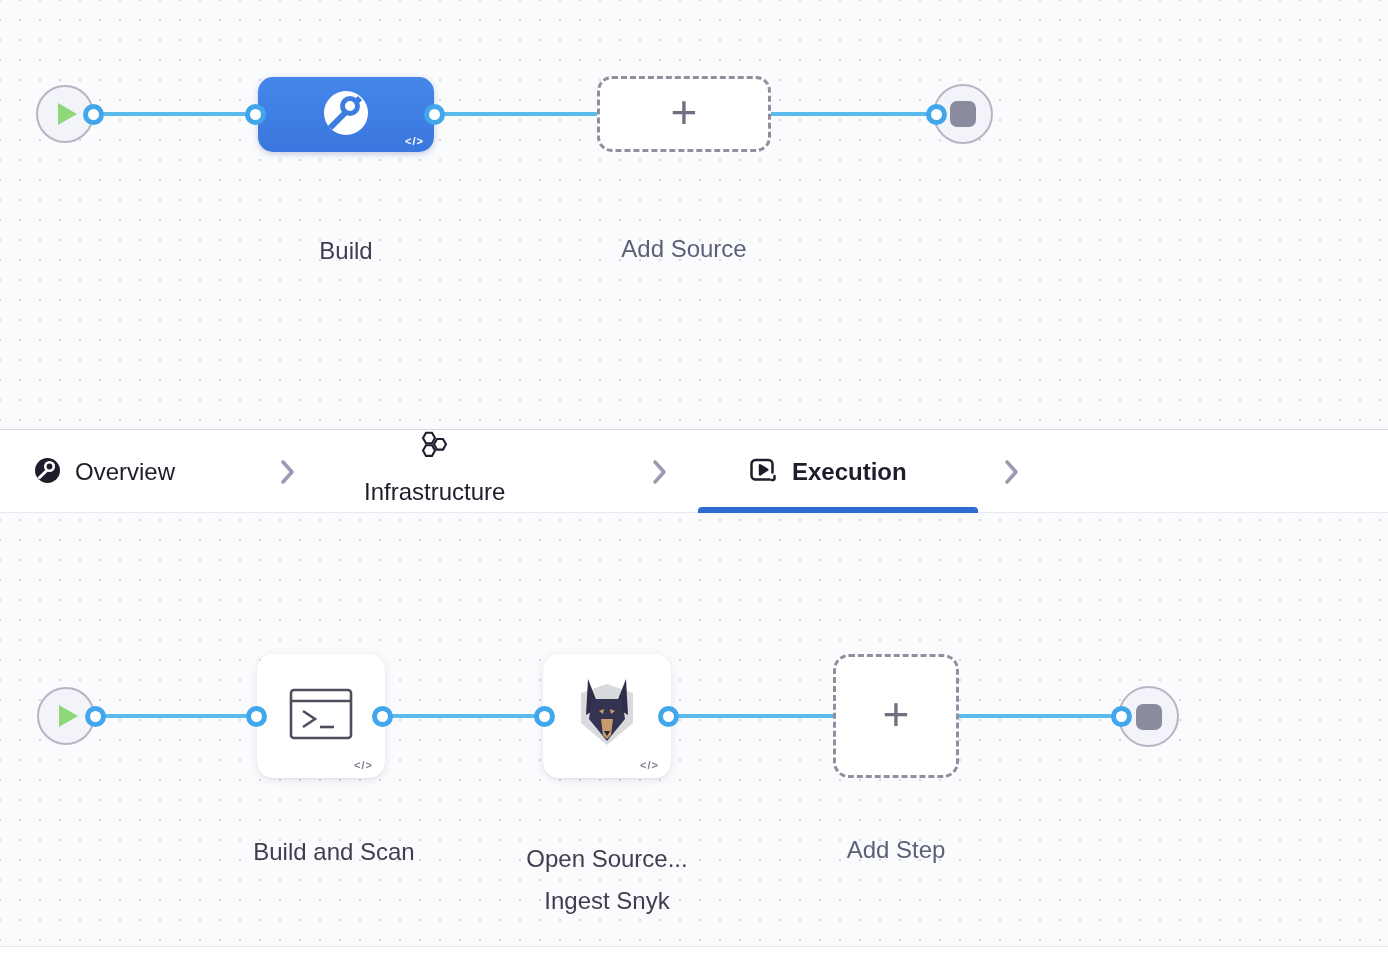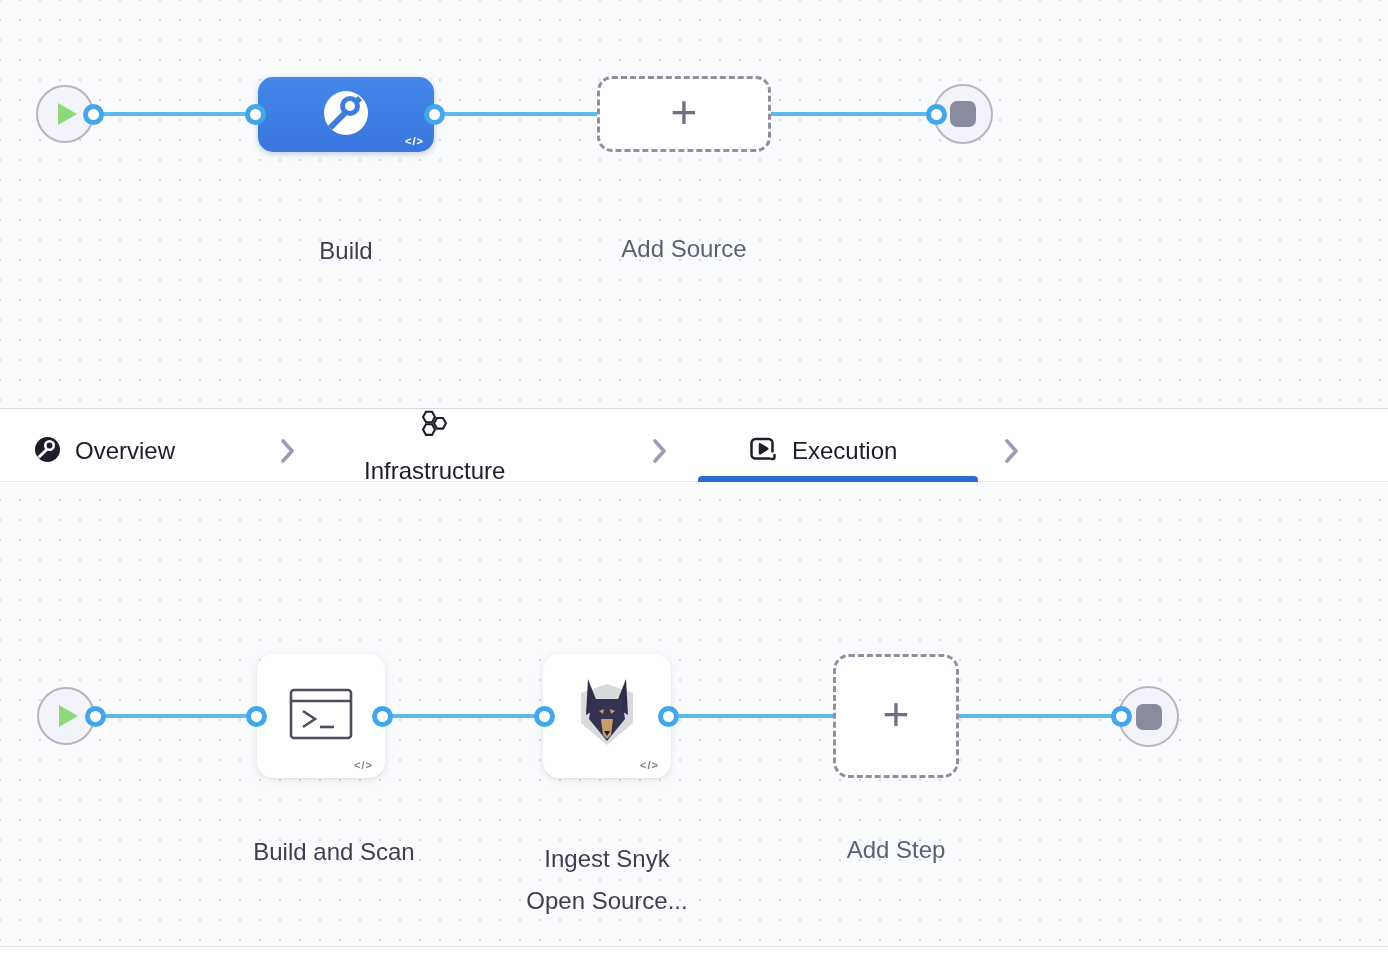--- a/index.html
+++ b/index.html
@@ -38,27 +38,27 @@
   .dashed-box { position:absolute; background:#ffffff; border:3px dashed #8f8fa0;
     z-index:3; display:flex; align-items:center; justify-content:center; cursor:pointer; }
   .plus-glyph { font-size:46px; font-weight:300; color:#6f6f82; line-height:1;
     margin-top:-4px; }
 
   .node-label { position:absolute; text-align:center; font-size:24px;
     color:#3e3e50; z-index:2;margin-top:38px; }
   .node-label.muted { color:#5e5e76; }
 
   
-  .tabbar { position:absolute; left:0; top:408px; width:1388px; height:74px;
+  .tabbar { position:absolute; left:0; top:429px; width:1388px; height:84px;
     background:#ffffff; border-top:1px solid #d8d9e0; border-bottom:1px solid #e7e8ee;
     z-index:10; }
   .tab { position:absolute; top:0; height:84px; display:flex; align-items:center;
     gap:14px; cursor:pointer; }
   .tab-label { font-size:24px; color:#1d1d2b; }
-  .tab-label.active { font-weight:400; }
+  .tab-label.active { font-weight:700; }
   .chev { position:absolute; top:29px; }
   .tab-underline { position:absolute; left:698px; bottom:-1px; width:280px; height:6px;
     background:#2e6bd1; border-radius:4px 4px 0 0; }
 
   .footer-strip { position:absolute; left:0; top:946px; width:1388px; height:8px;
     background:#ffffff; border-top:1px solid #e3e3e9; z-index:10; }
 </style>
 </head>
 <body>
 
@@ -195,22 +195,22 @@
           <path d="M31 38 L36 36 L35 41 Z" fill="#c79c6b"></path>
           <path d="M47 38 L42 36 L43 41 Z" fill="#c79c6b"></path>
           <path d="M33 46 L45 46 L43 62 L39 66 L35 62 Z" fill="#c79c6b"></path>
           <path d="M36 58 L42 58 L39 63 Z" fill="#22223a"></path>
         </svg>
       </span>
       <span class="code-badge">&lt;/&gt;</span>
     </div>
     <div class="port" style="left:658px; top:706px;"></div>
     <div class="node-label" style="left:477px; top:800px; width:260px; line-height:42px;">
+      <div>Open Source...</div>
       <div>Ingest Snyk</div>
-      <div>Open Source...</div>
     </div>
 
     <div class="dashed-box" style="left:833px; top:654px; width:126px; height:124px; border-radius:16px;">
       <span class="plus-glyph">+</span>
     </div>
     <div class="node-label muted" style="left:796px; top:798px; width:200px;">Add Step</div>
 
     <div class="port" style="left:1111px; top:706px;"></div>
     <div class="round-node" style="left:1118px; top:686px; width:61px; height:61px;">
       <div class="stop-sq"></div>

